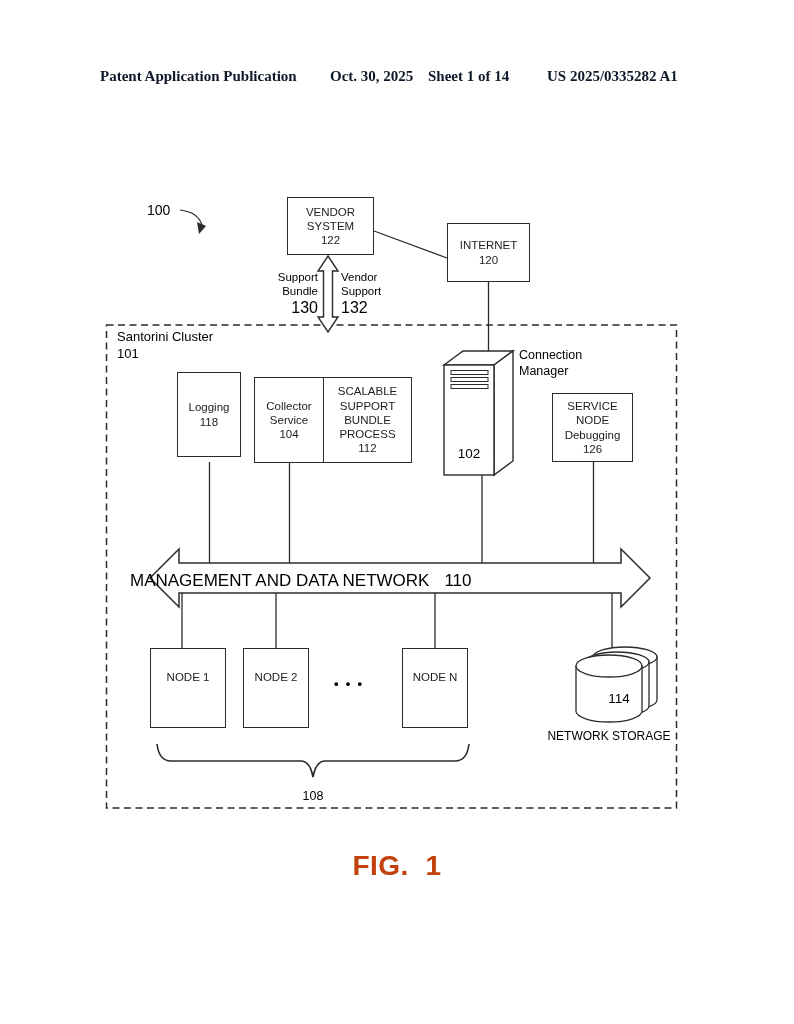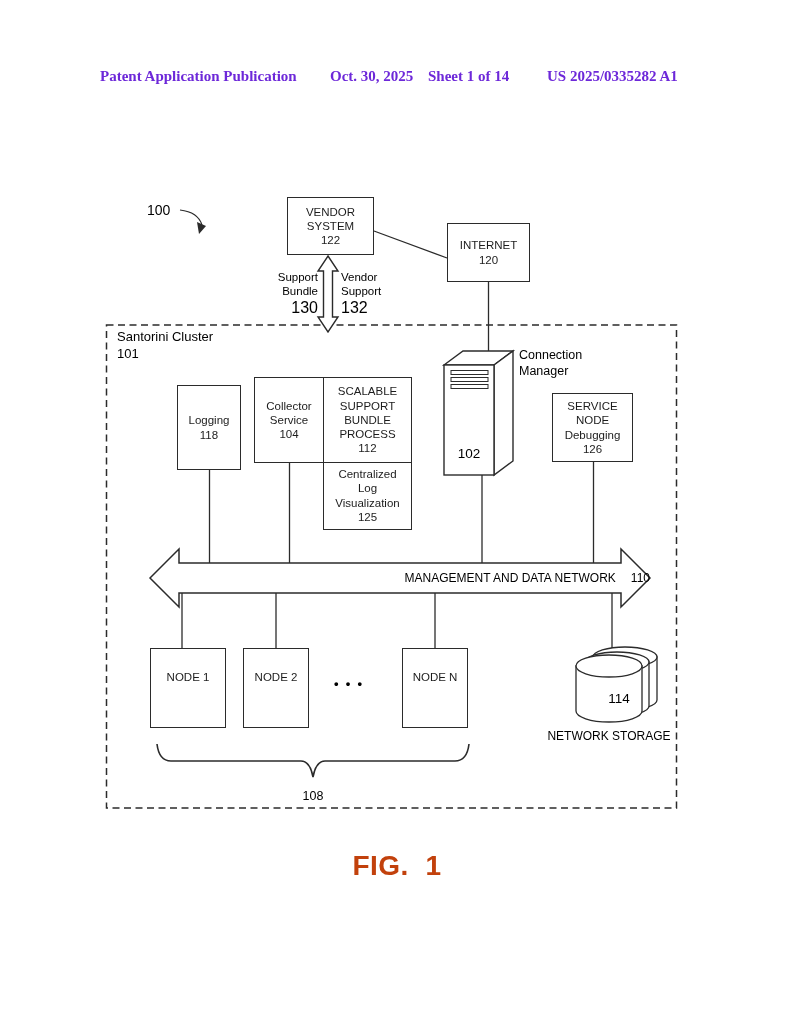--- a/index.html
+++ b/index.html
@@ -2,21 +2,21 @@
 <html><head>
 <meta charset="utf-8">
 <style>
   html,body{margin:0;padding:0;background:#ffffff;}
   .page{
     position:relative; width:794px; height:1024px; background:#ffffff;
     font-family:"Liberation Sans", sans-serif; color:#1c1c1c; overflow:hidden;
   }
   .hdr{
     position:absolute; top:68px; font-family:"Liberation Serif", serif;
-    font-weight:bold; font-size:15px; white-space:nowrap; color:#6d28d9;
+    font-weight:bold; font-size:15px; white-space:nowrap; color:#0f172a;
   }
   .box{
     position:absolute; box-sizing:border-box; border:1.5px solid #2b2b2b;
     background:#ffffff; display:flex; flex-direction:column;
     align-items:center; justify-content:center; text-align:center;
     font-size:11.5px; line-height:1.24; color:#1c1c1c;
   }
   .box.topalign{ justify-content:flex-start; padding-top:21px; }
   .lbl{ position:absolute; color:#000000; }
   .small{ font-size:11.5px; line-height:1.26; }
@@ -112,50 +112,44 @@
 
   <div class="box" style="left:287px; top:197px; width:87px; height:58px;">
     <div>VENDOR</div>
     <div>SYSTEM</div>
     <div>122</div>
   </div>
   <div class="box" style="left:447px; top:223px; width:83px; height:59px;">
     <div>INTERNET</div>
     <div>120</div>
   </div>
-  <div class="box" style="left:177px; top:385px; width:64px; height:85px;">
+  <div class="box" style="left:177px; top:372px; width:64px; height:85px;">
     <div>Logging</div>
     <div>118</div>
   </div>
   <div class="box" style="left:254px; top:377px; width:70px; height:86px;">
     <div>Collector</div>
     <div>Service</div>
     <div>104</div>
   </div>
   <div class="box" style="left:323px; top:377px; width:89px; height:86px;">
     <div>SCALABLE</div>
     <div>SUPPORT</div>
     <div>BUNDLE</div>
     <div>PROCESS</div>
     <div>112</div>
   </div>
-  <div class="box" style="left:323px; top:461.5px; width:89px; height:68px;">
-    <div>Centralized</div>
-    <div>Log</div>
-    <div>Visualization</div>
-    <div>125</div>
-  </div>
   <div class="box" style="left:552px; top:393px; width:81px; height:69px;">
     <div>SERVICE</div>
     <div>NODE</div>
     <div>Debugging</div>
     <div>126</div>
   </div>
 
-  <div class="lbl" style="left:130px; top:571px; width:520px; text-align:right; font-size:12px; white-space:nowrap;">
+  <div class="lbl" style="left:130px; top:571px; width:520px; text-align:left; font-size:17px; white-space:nowrap;">
     <span>MANAGEMENT AND DATA NETWORK</span><span style="display:inline-block; width:15px;"></span><span>110</span>
   </div>
 
   <div class="box topalign" style="left:150px; top:648px; width:76px; height:80px;">
     <div>NODE 1</div>
   </div>
   <div class="box topalign" style="left:243px; top:648px; width:66px; height:80px;">
     <div>NODE 2</div>
   </div>
   <span class="lbl" style="left:334px; top:676px; font-size:13px; white-space:pre; font-weight:bold;">•  •  •</span>

